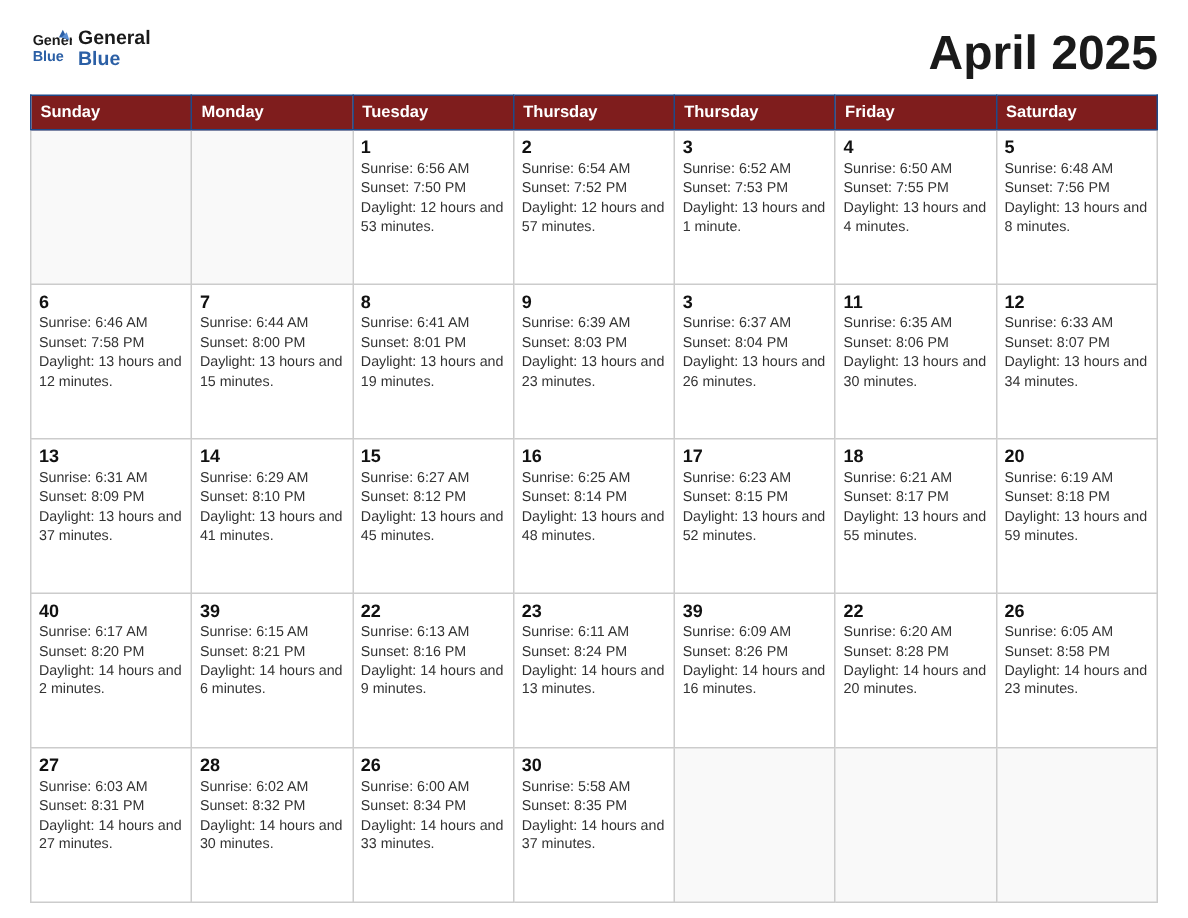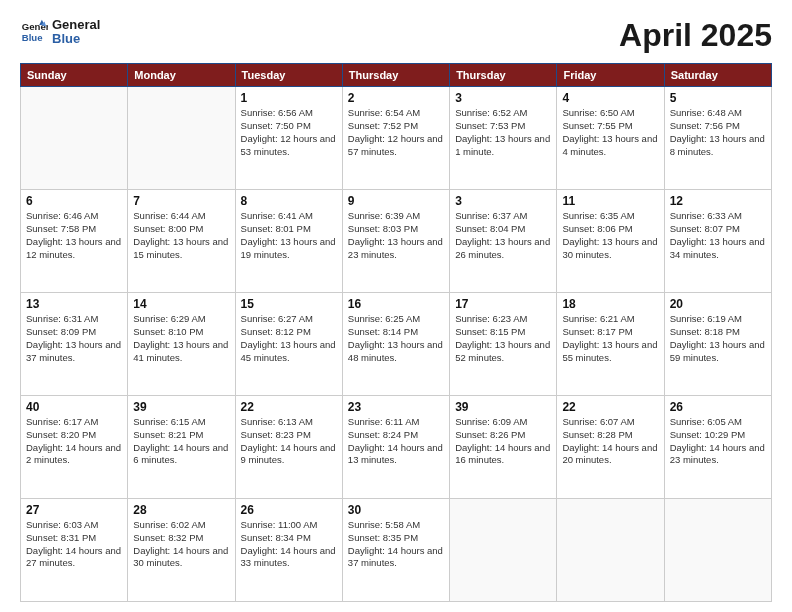--- a/index.html
+++ b/index.html
@@ -271,49 +271,49 @@
           <td>
             <div class="day-num">39</div>
             <div class="cell-info">Sunrise: 6:15 AM
 Sunset: 8:21 PM
 Daylight: 14 hours
 and 6 minutes.</div>
           </td>
           <td>
             <div class="day-num">22</div>
             <div class="cell-info">Sunrise: 6:13 AM
-Sunset: 8:23 PM
+Sunset: 8:16 PM
 Daylight: 14 hours
 and 9 minutes.</div>
           </td>
           <td>
             <div class="day-num">23</div>
             <div class="cell-info">Sunrise: 6:11 AM
 Sunset: 8:24 PM
 Daylight: 14 hours
 and 13 minutes.</div>
           </td>
           <td>
             <div class="day-num">39</div>
             <div class="cell-info">Sunrise: 6:09 AM
 Sunset: 8:26 PM
 Daylight: 14 hours
 and 16 minutes.</div>
           </td>
           <td>
             <div class="day-num">22</div>
-            <div class="cell-info">Sunrise: 6:07 AM
+            <div class="cell-info">Sunrise: 6:20 AM
 Sunset: 8:28 PM
 Daylight: 14 hours
 and 20 minutes.</div>
           </td>
           <td>
             <div class="day-num">26</div>
             <div class="cell-info">Sunrise: 6:05 AM
-Sunset: 10:29 PM
+Sunset: 8:58 PM
 Daylight: 14 hours
 and 23 minutes.</div>
           </td>
         </tr>
         <tr>
           <td>
             <div class="day-num">27</div>
             <div class="cell-info">Sunrise: 6:03 AM
 Sunset: 8:31 PM
 Daylight: 14 hours
@@ -321,21 +321,21 @@
           </td>
           <td>
             <div class="day-num">28</div>
             <div class="cell-info">Sunrise: 6:02 AM
 Sunset: 8:32 PM
 Daylight: 14 hours
 and 30 minutes.</div>
           </td>
           <td>
             <div class="day-num">26</div>
-            <div class="cell-info">Sunrise: 11:00 AM
+            <div class="cell-info">Sunrise: 6:00 AM
 Sunset: 8:34 PM
 Daylight: 14 hours
 and 33 minutes.</div>
           </td>
           <td>
             <div class="day-num">30</div>
             <div class="cell-info">Sunrise: 5:58 AM
 Sunset: 8:35 PM
 Daylight: 14 hours
 and 37 minutes.</div>

